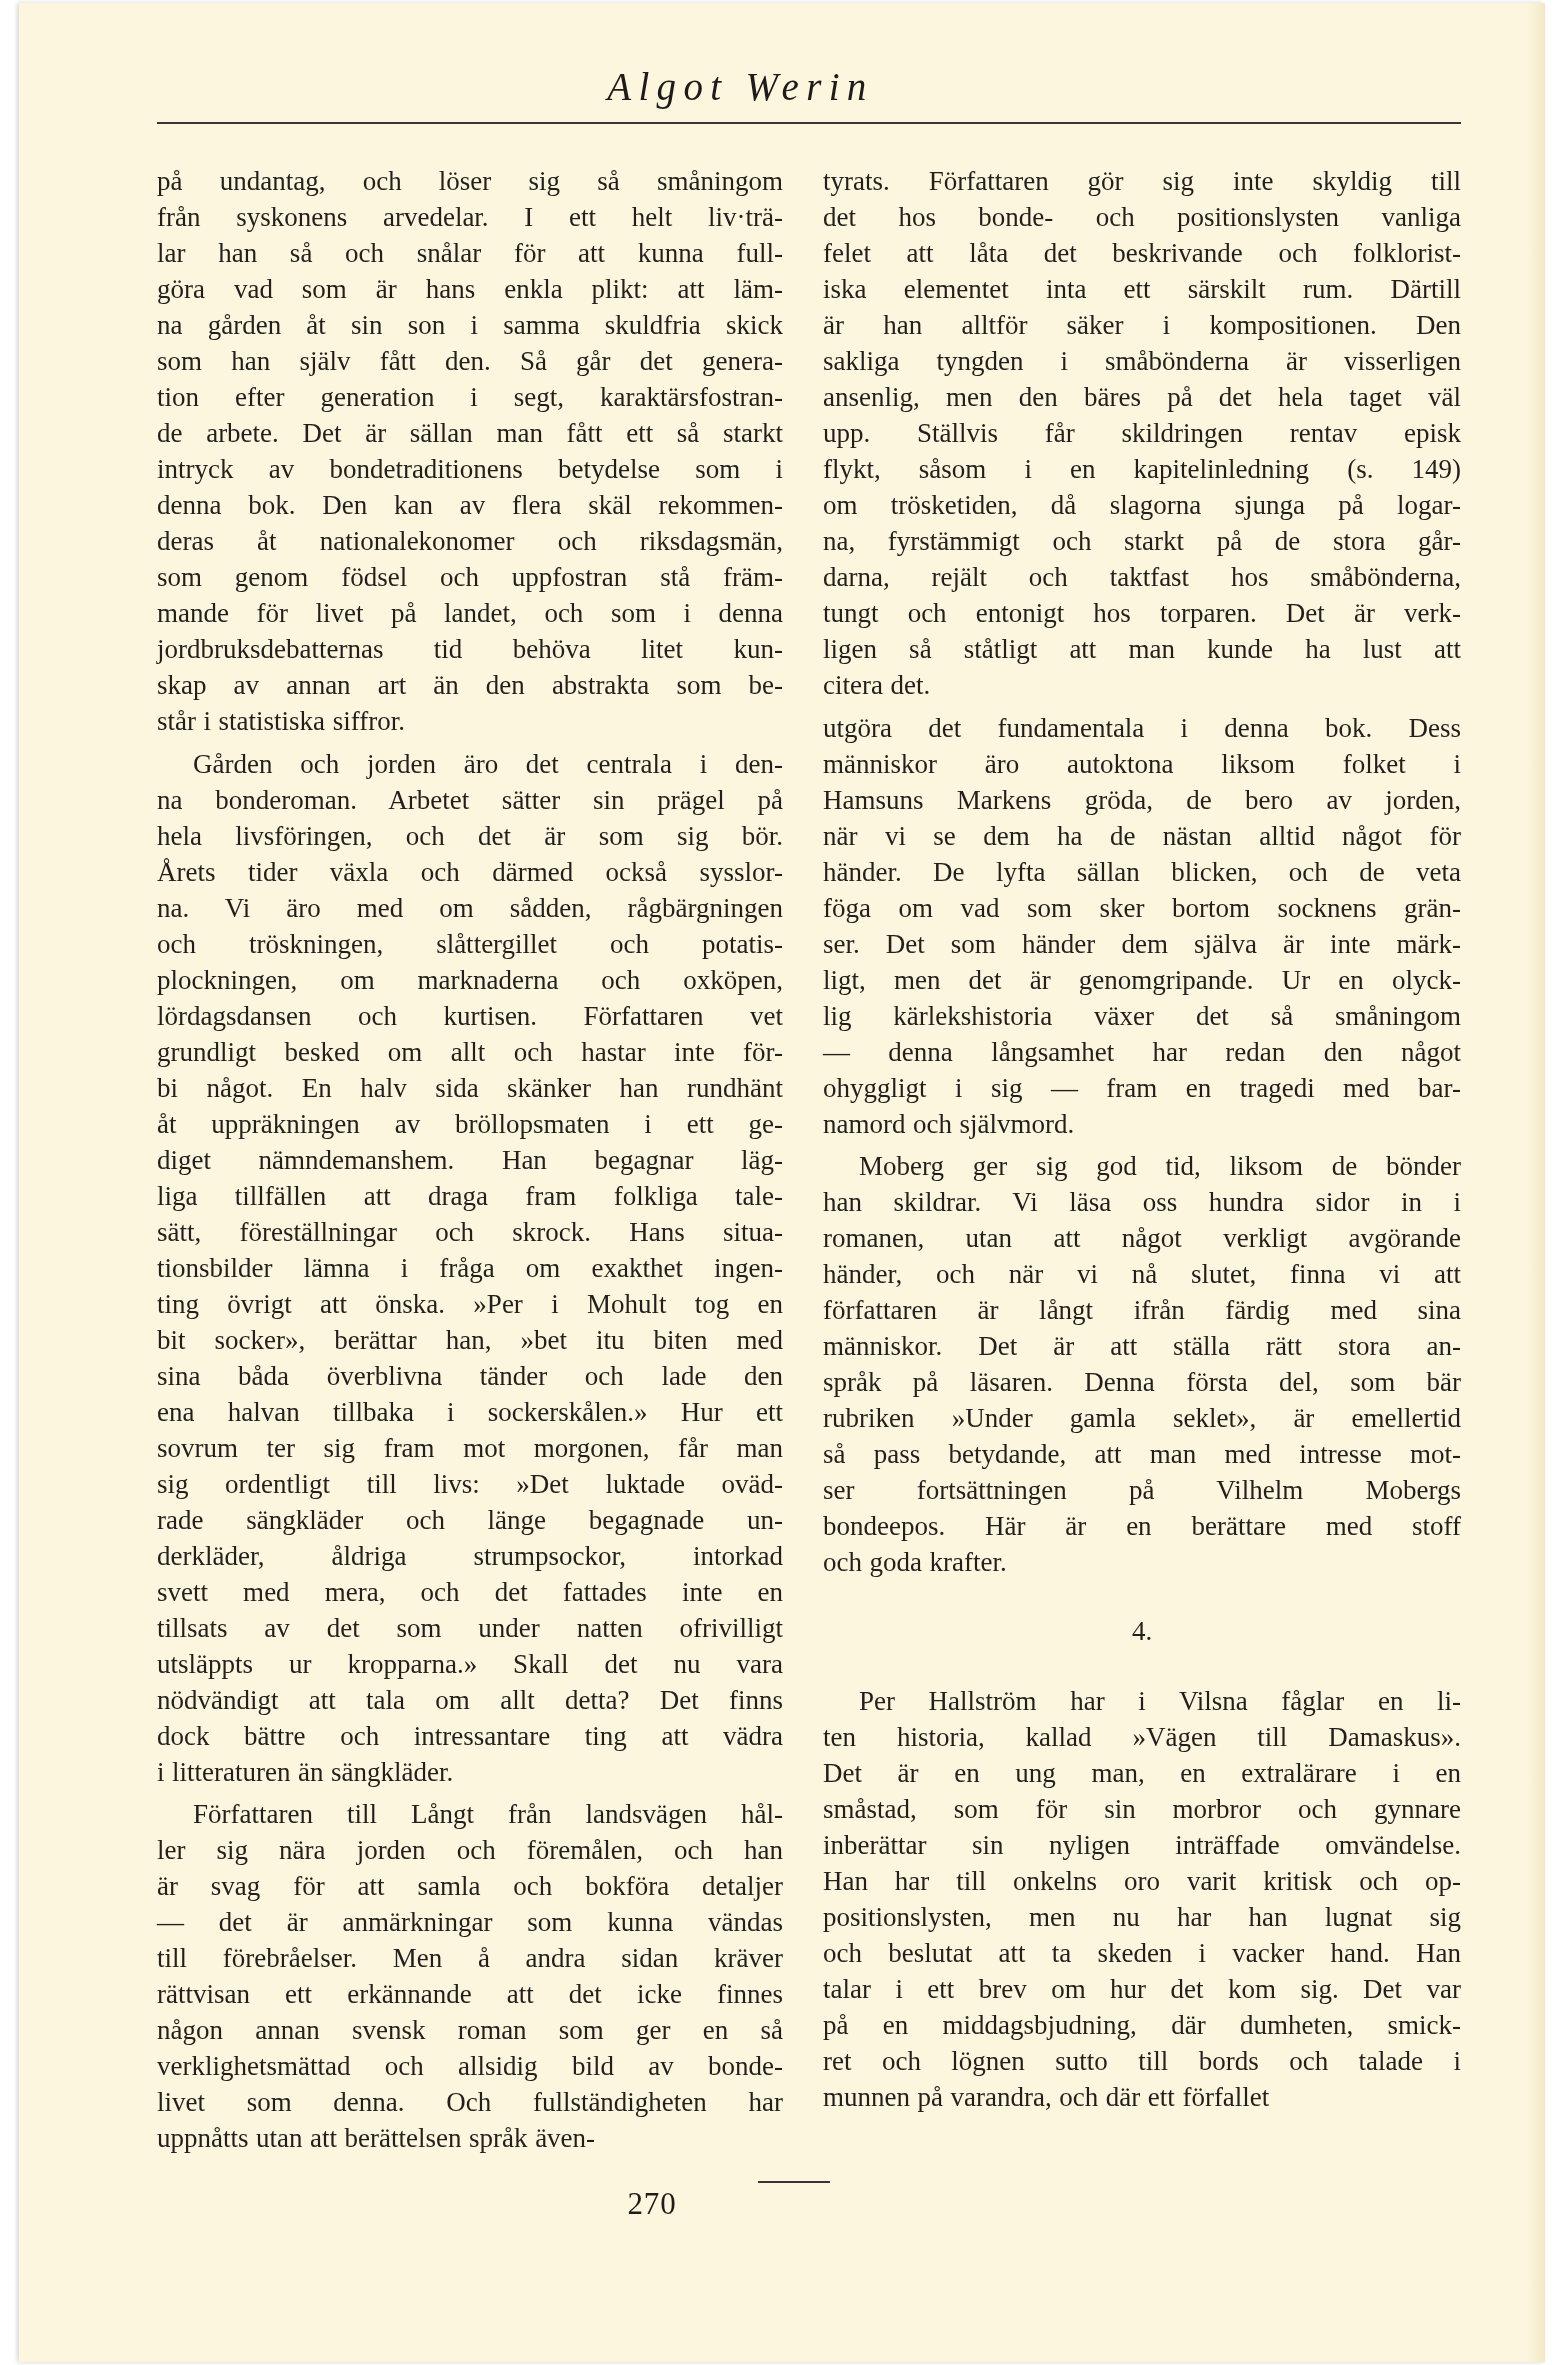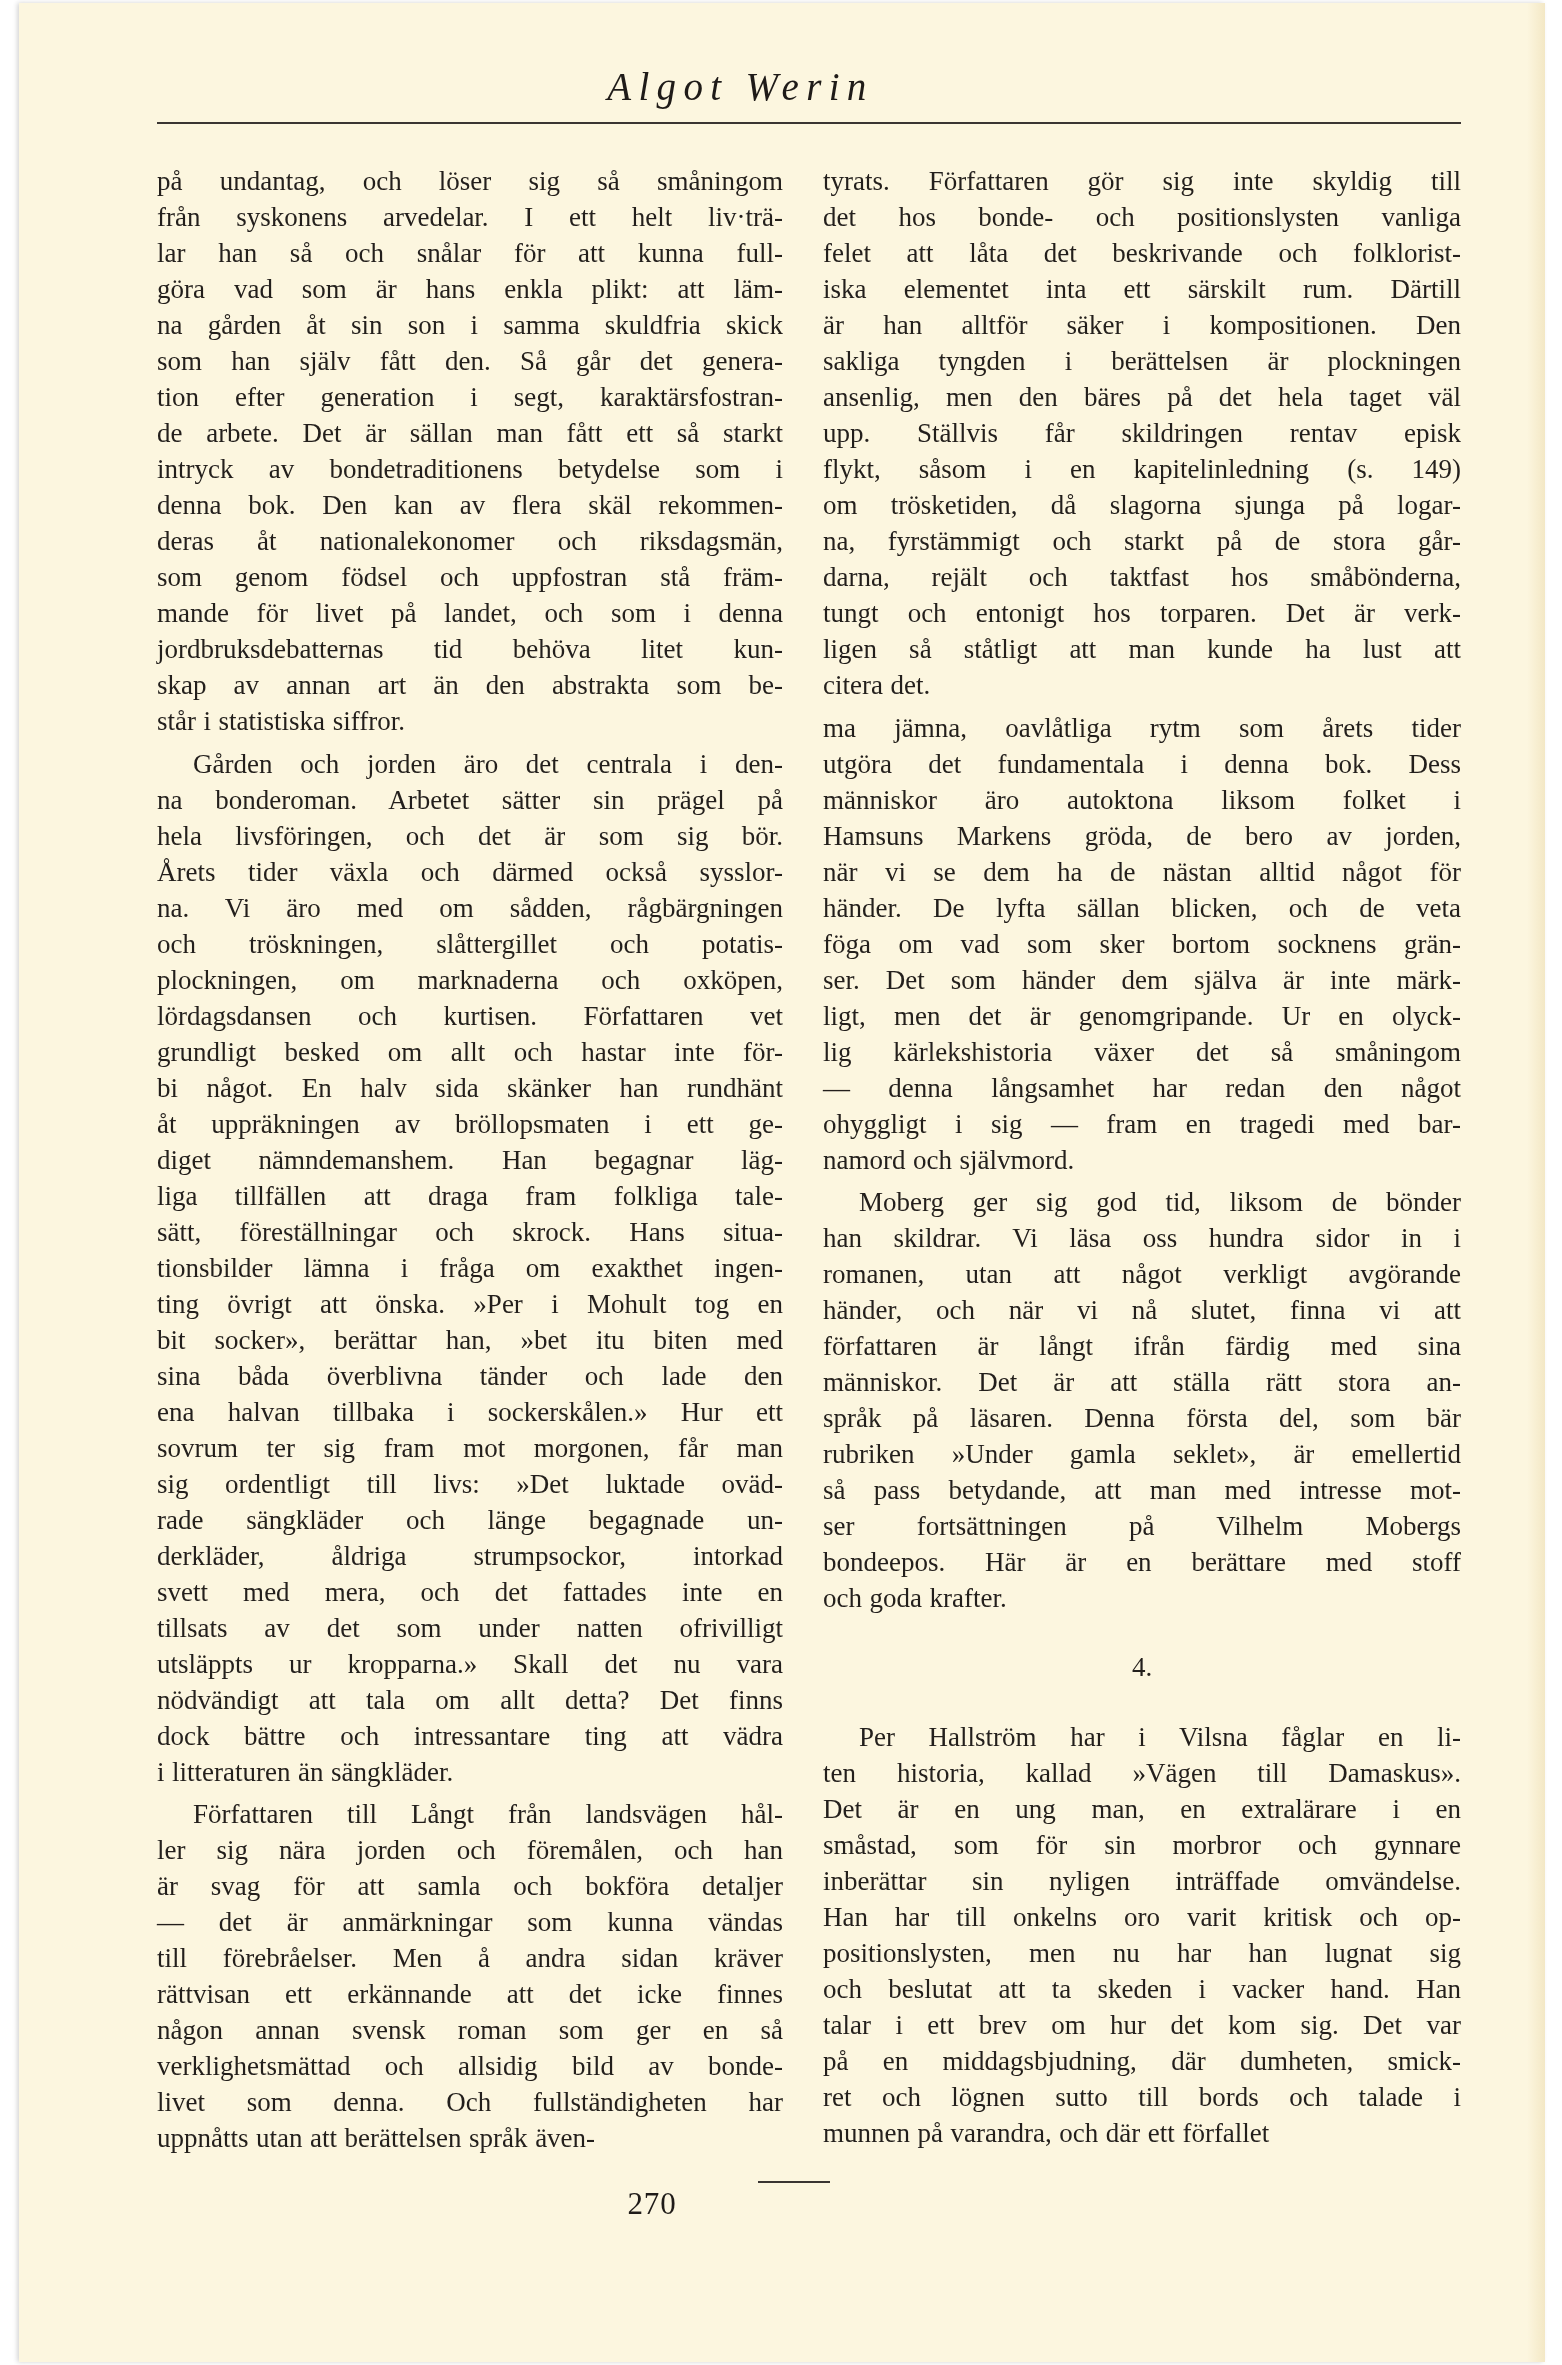--- a/index.html
+++ b/index.html
@@ -118,34 +118,33 @@
       <span class="line last">uppnåtts utan att berättelsen språk även-</span>
     </div>
   </div>
 <div class="col right">
     <div class="paragraph">
       <span class="line">tyrats. Författaren gör sig inte skyldig till</span>
       <span class="line">det hos bonde- och positionslysten vanliga</span>
       <span class="line">felet att låta det beskrivande och folklorist-</span>
       <span class="line">iska elementet inta ett särskilt rum. Därtill</span>
       <span class="line">är han alltför säker i kompositionen. Den</span>
-      <span class="line">sakliga tyngden i berättelsen är plockningen</span>
+      <span class="line">sakliga tyngden i småbönderna är visserligen</span>
       <span class="line">ansenlig, men den bäres på det hela taget väl</span>
       <span class="line">upp. Ställvis får skildringen rentav episk</span>
       <span class="line">flykt, såsom i en kapitelinledning (s. 149)</span>
       <span class="line">om trösketiden, då slagorna sjunga på logar-</span>
       <span class="line">na, fyrstämmigt och starkt på de stora går-</span>
       <span class="line">darna, rejält och taktfast hos småbönderna,</span>
       <span class="line">tungt och entonigt hos torparen. Det är verk-</span>
       <span class="line">ligen så ståtligt att man kunde ha lust att</span>
       <span class="line last">citera det.</span>
     </div>
     <span class="para-gap"></span>
     <div class="paragraph">
-      <span class="line">ma jämna, oavlåtliga rytm som årets tider</span>
       <span class="line">utgöra det fundamentala i denna bok. Dess</span>
       <span class="line">människor äro autoktona liksom folket i</span>
       <span class="line">Hamsuns Markens gröda, de bero av jorden,</span>
       <span class="line">när vi se dem ha de nästan alltid något för</span>
       <span class="line">händer. De lyfta sällan blicken, och de veta</span>
       <span class="line">föga om vad som sker bortom socknens grän-</span>
       <span class="line">ser. Det som händer dem själva är inte märk-</span>
       <span class="line">ligt, men det är genomgripande. Ur en olyck-</span>
       <span class="line">lig kärlekshistoria växer det så småningom</span>
       <span class="line">— denna långsamhet har redan den något</span>

